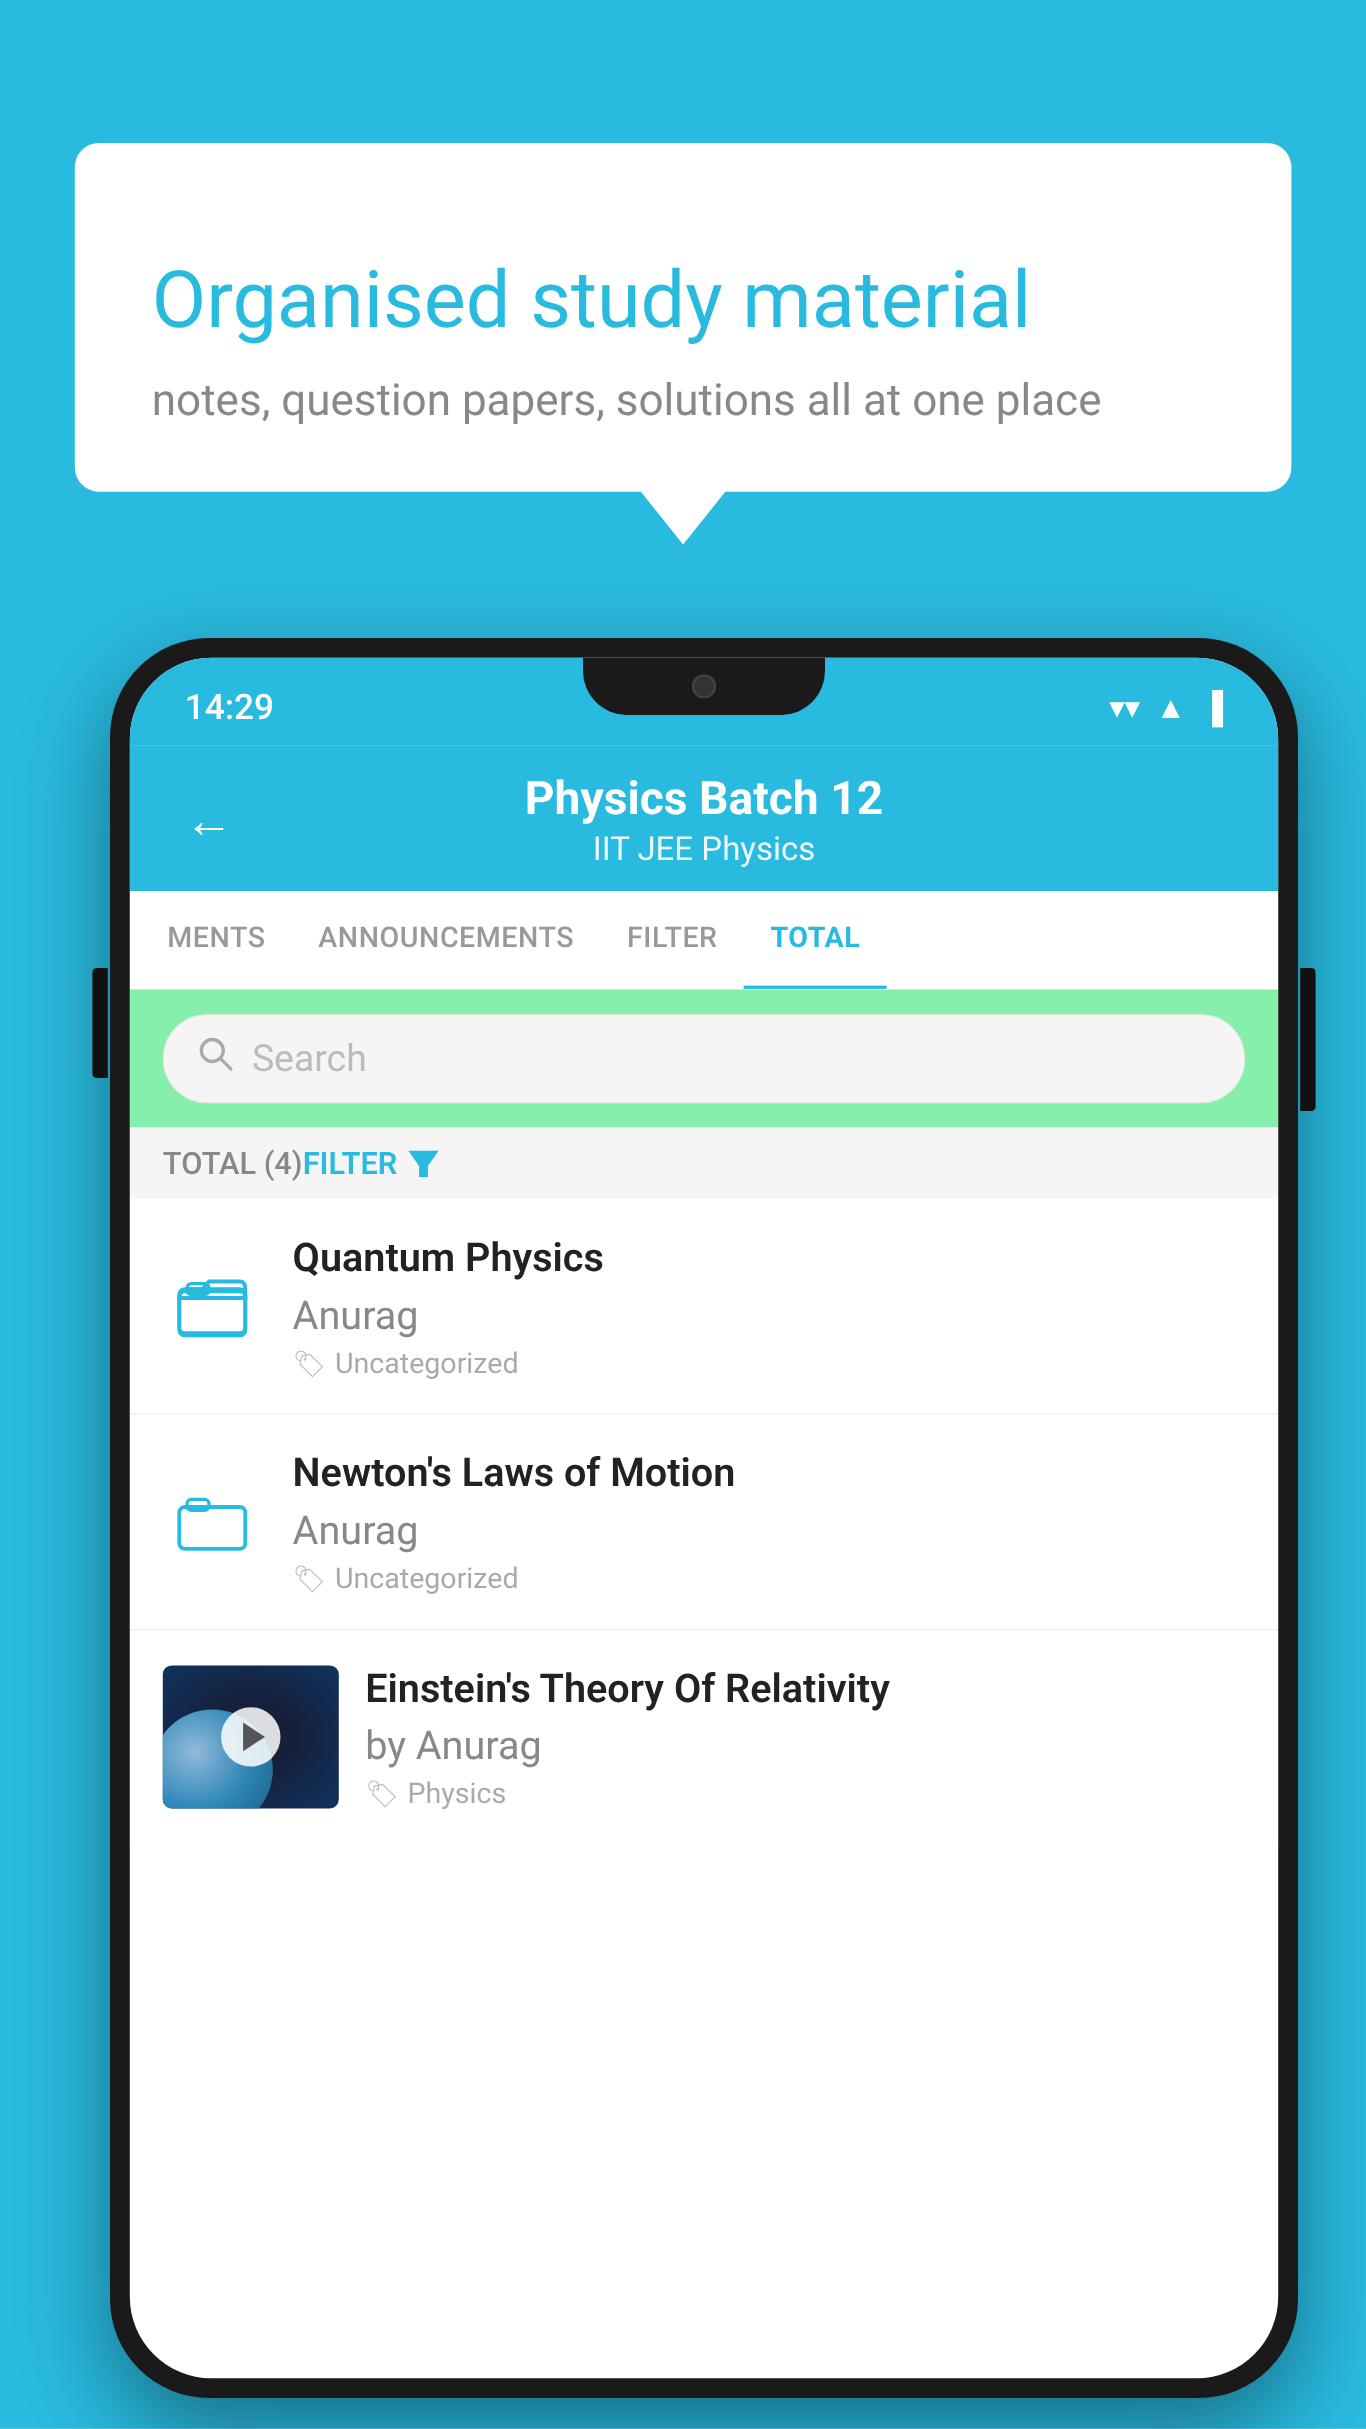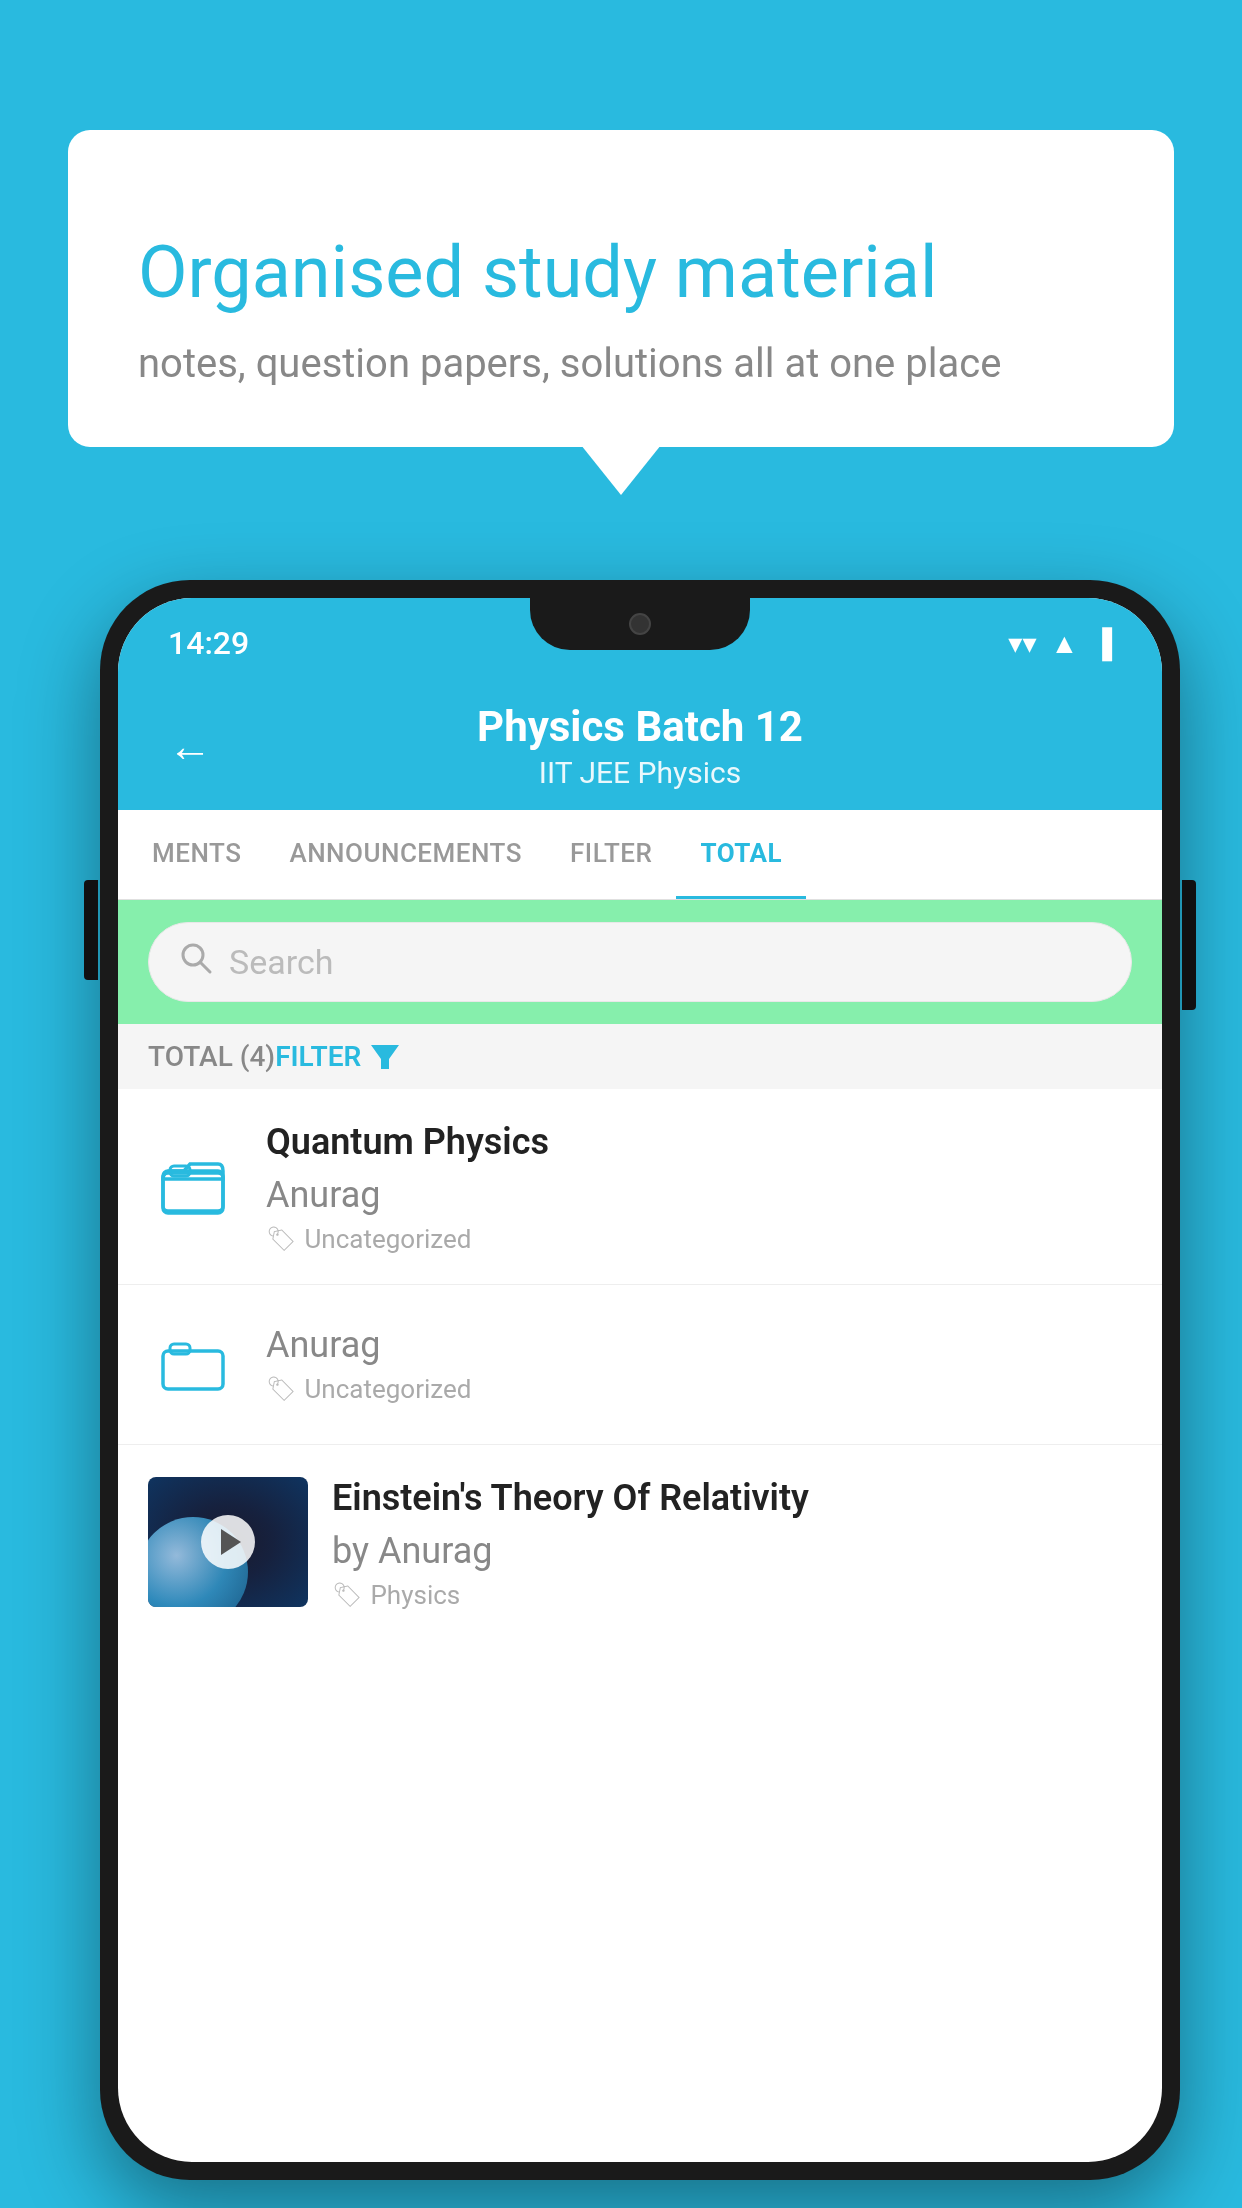--- a/index.html
+++ b/index.html
@@ -469,20 +469,21 @@
         </div>
 
         <div class="video-item">
           <div class="folder-icon-wrap">
             <svg class="folder-svg" viewBox="0 0 70 70">
               <rect x="5" y="22" width="60" height="38" rx="5" ry="5" fill="none" stroke="#29BADF" stroke-width="3.5"></rect>
               <rect x="12" y="15" width="20" height="10" rx="4" fill="none" stroke="#29BADF" stroke-width="3"></rect>
             </svg>
           </div>
           <div class="video-info">
+            <div class="video-title">Newton's Laws of Motion</div>
             <div class="video-author">Anurag</div>
             <div class="video-tag">
               <span class="tag-icon">🏷</span>
               <span>Uncategorized</span>
             </div>
           </div>
         </div>
 
         <div class="video-item">
           <div class="video-thumb space-bg">

